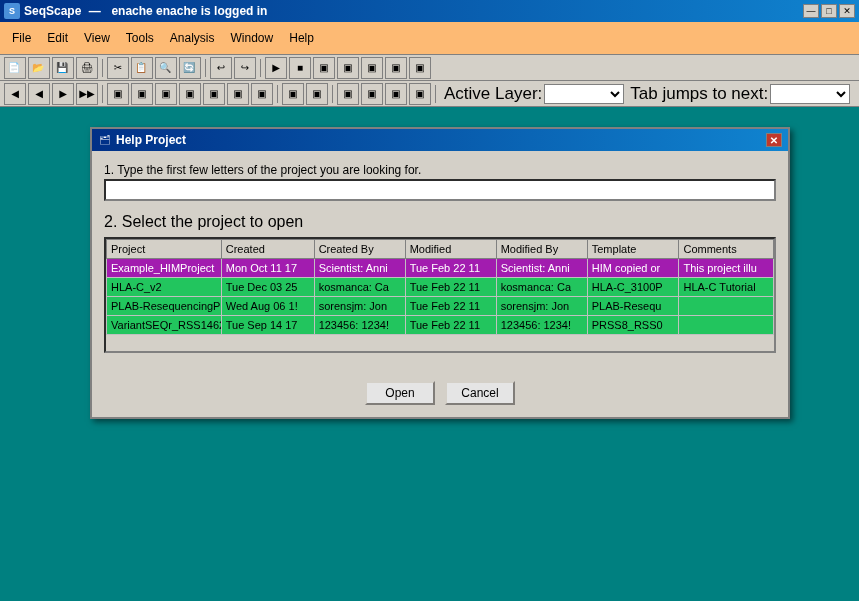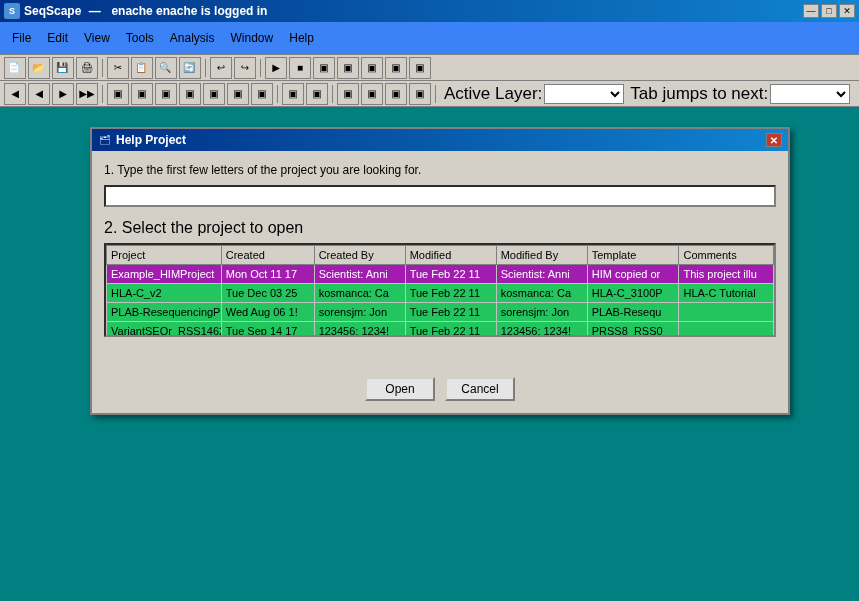--- a/index.html
+++ b/index.html
@@ -57,21 +57,21 @@
       display: flex;
       align-items: center;
       justify-content: center;
       font-size: 9px;
       cursor: pointer;
       color: black;
     }
 
     
     .menu-bar {
-      background: #3b82f6;
+      background: #fdba74;
       height: 22px;
       display: flex;
       align-items: center;
       padding: 16px 4px;
       border-bottom: 1px solid #808080;
     }
     .menu-item {
       padding: 2px 8px;
       font-size: 12px;
       cursor: pointer;
@@ -170,21 +170,21 @@
       font-size: 10px;
       cursor: pointer;
       color: white;
       font-weight: bold;
     }
     .dialog-body {
       padding: 12px;
     }
     .dialog-instruction {
       font-size: 12px;
-      margin-bottom: 8px;
+      margin-bottom: 2px;
     }
     .dialog-input {
       width: 100%;
       height: 22px;
       border: 2px inset #808080;
       background: white;
       margin-bottom: 12px;
       padding: 2px;
       font-size: 12px;
     }
@@ -216,23 +216,23 @@
     }
     .project-table tr.selected td {
       background: #a21caf;
       color: white;
     }
     .project-table tr:not(.selected) td {
       background: #22c55e;
     }
     .table-container {
       border: 2px inset #808080;
-      height: 94px;
+      height: 116px;
       overflow: auto;
-      margin-bottom: 20px;
+      margin-bottom: 8px;
     }
 
     
     .dialog-footer {
       display: flex;
       justify-content: center;
       gap: 10px;
       padding: 8px 12px 12px;
     }
     .dialog-btn {

